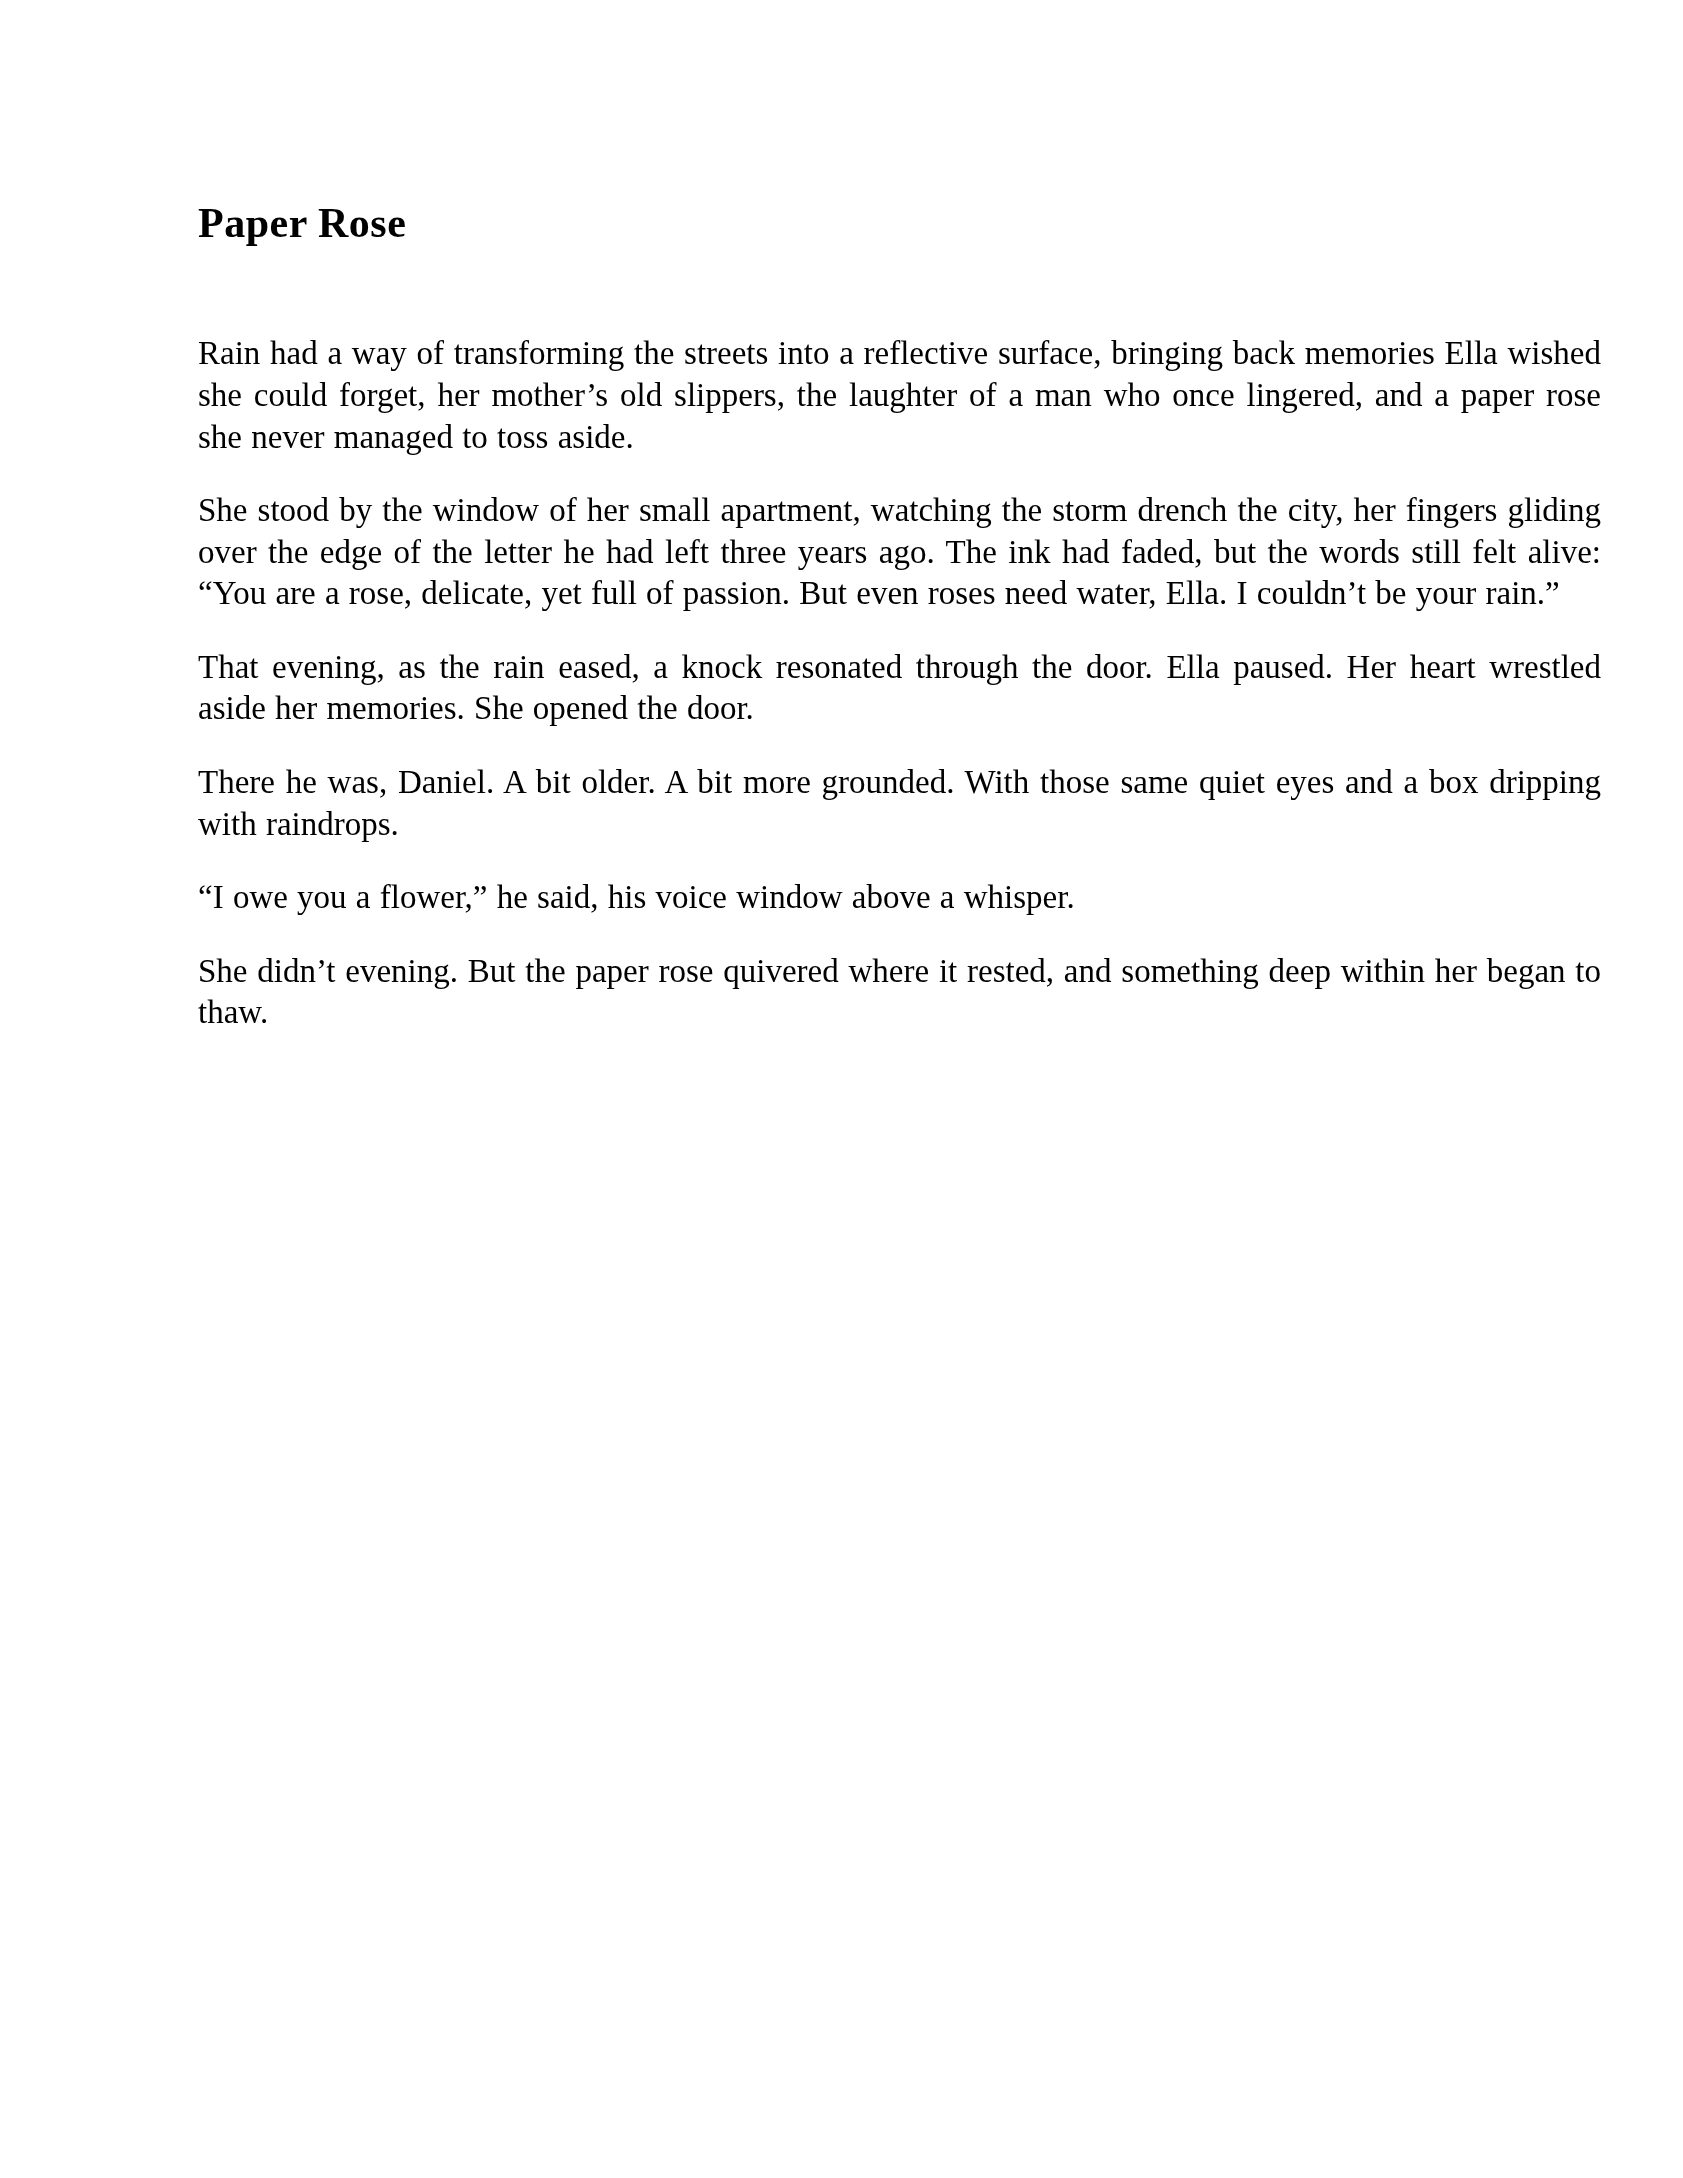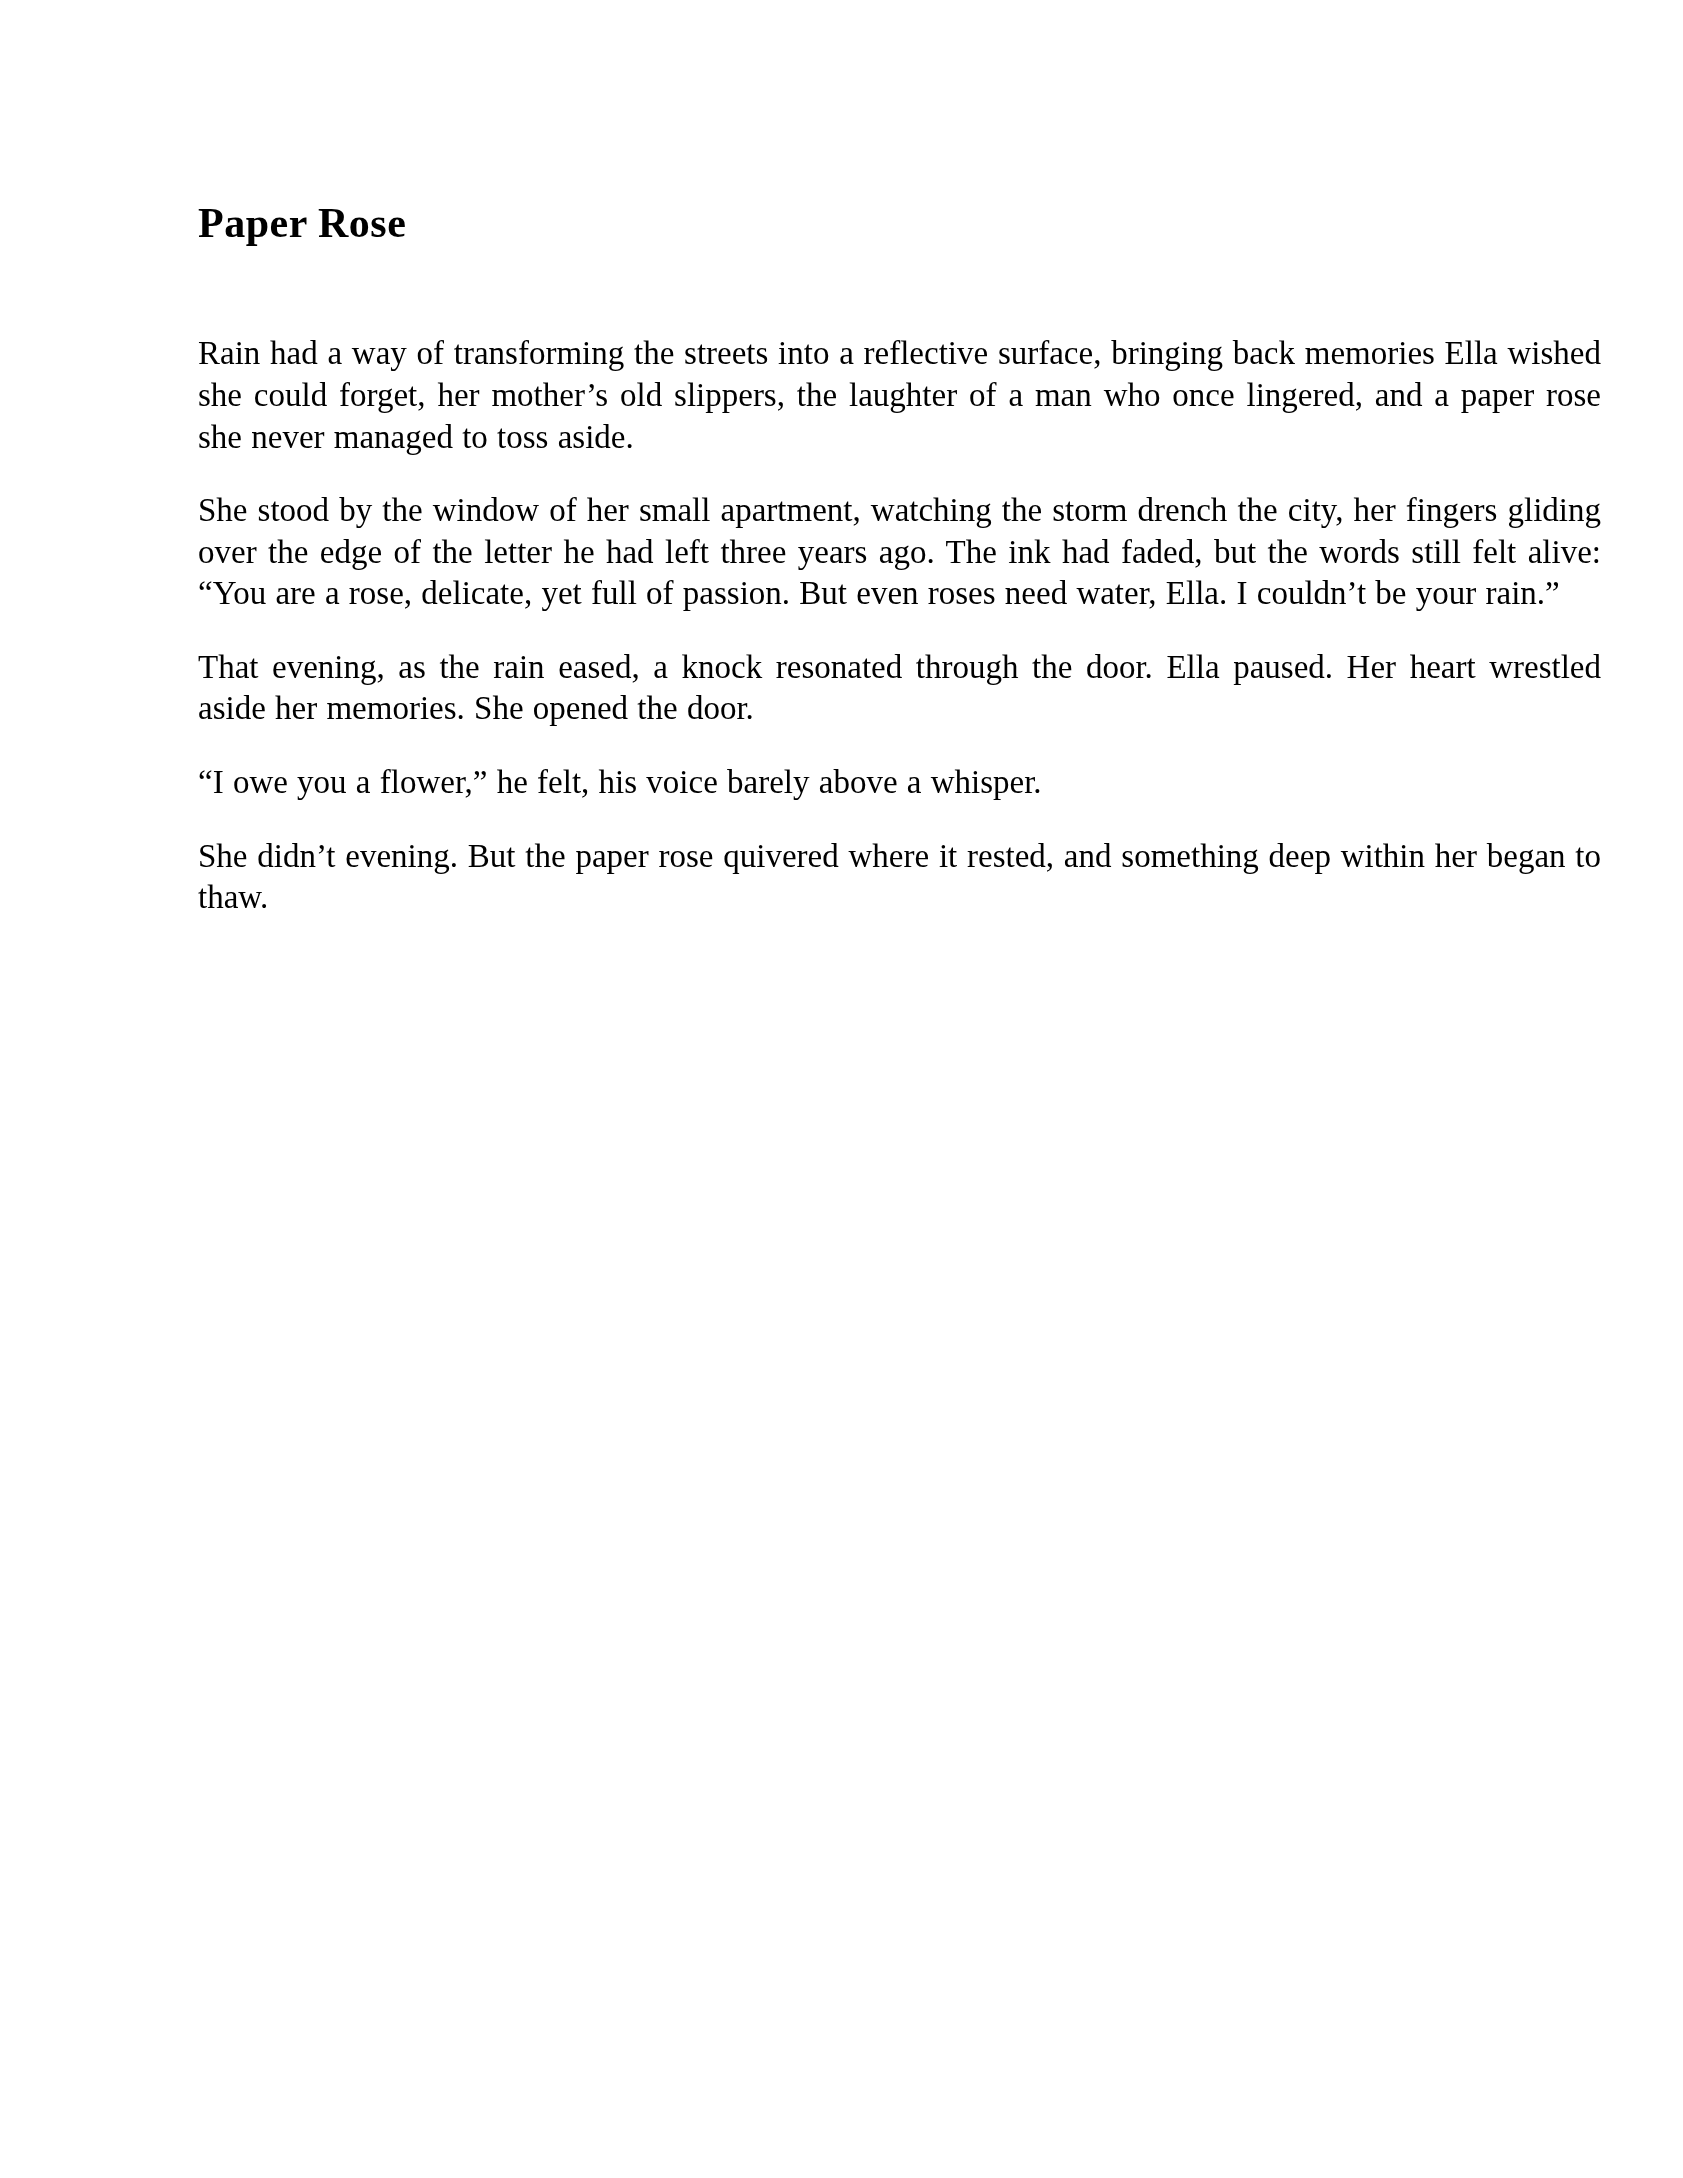--- a/index.html
+++ b/index.html
@@ -36,17 +36,18 @@
 </head>
 <body>
 
 <div class="page">
   <h1 class="doc-title">Paper Rose</h1>
 
   <div class="doc-body">
     <p>Rain had a way of transforming the streets into a reflective surface, bringing back memories Ella wished she could forget, her mother’s old slippers, the laughter of a man who once lingered, and a paper rose she never managed to toss aside.</p>
     <p>She stood by the window of her small apartment, watching the storm drench the city, her fingers gliding over the edge of the letter he had left three years ago. The ink had faded, but the words still felt alive: “You are a rose, delicate, yet full of passion. But even roses need water, Ella. I couldn’t be your rain.”</p>
     <p>That evening, as the rain eased, a knock resonated through the door. Ella paused. Her heart wrestled aside her memories. She opened the door.</p>
-    <p>“I owe you a flower,” he felt, his voice barely above a whisper.</p>
+    <p>There he was, Daniel. A bit older. A bit more grounded. With those same quiet eyes and a box dripping with raindrops.</p>
+    <p>“I owe you a flower,” he said, his voice window above a whisper.</p>
     <p>She didn’t evening. But the paper rose quivered where it rested, and something deep within her began to thaw.</p>
   </div>
 </div>
 
 
 </body></html>

